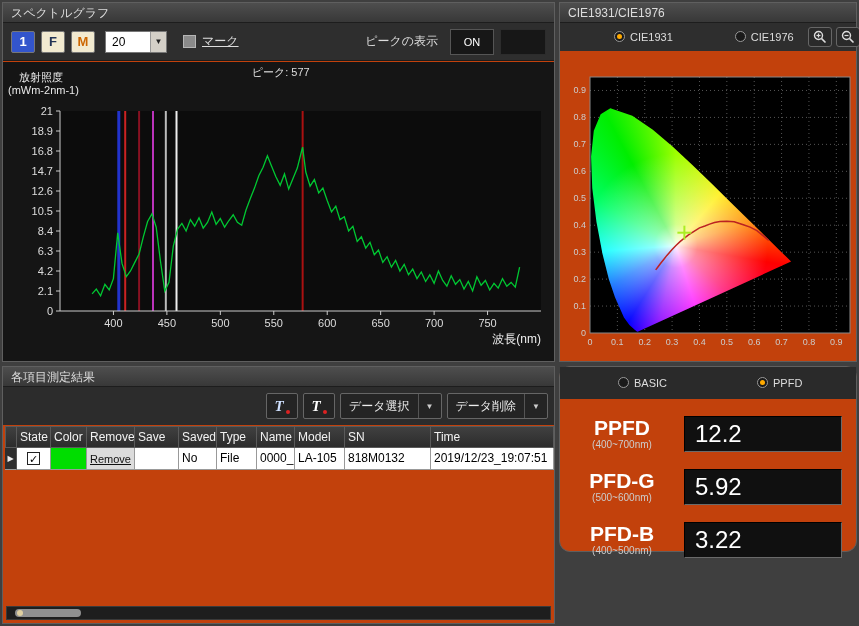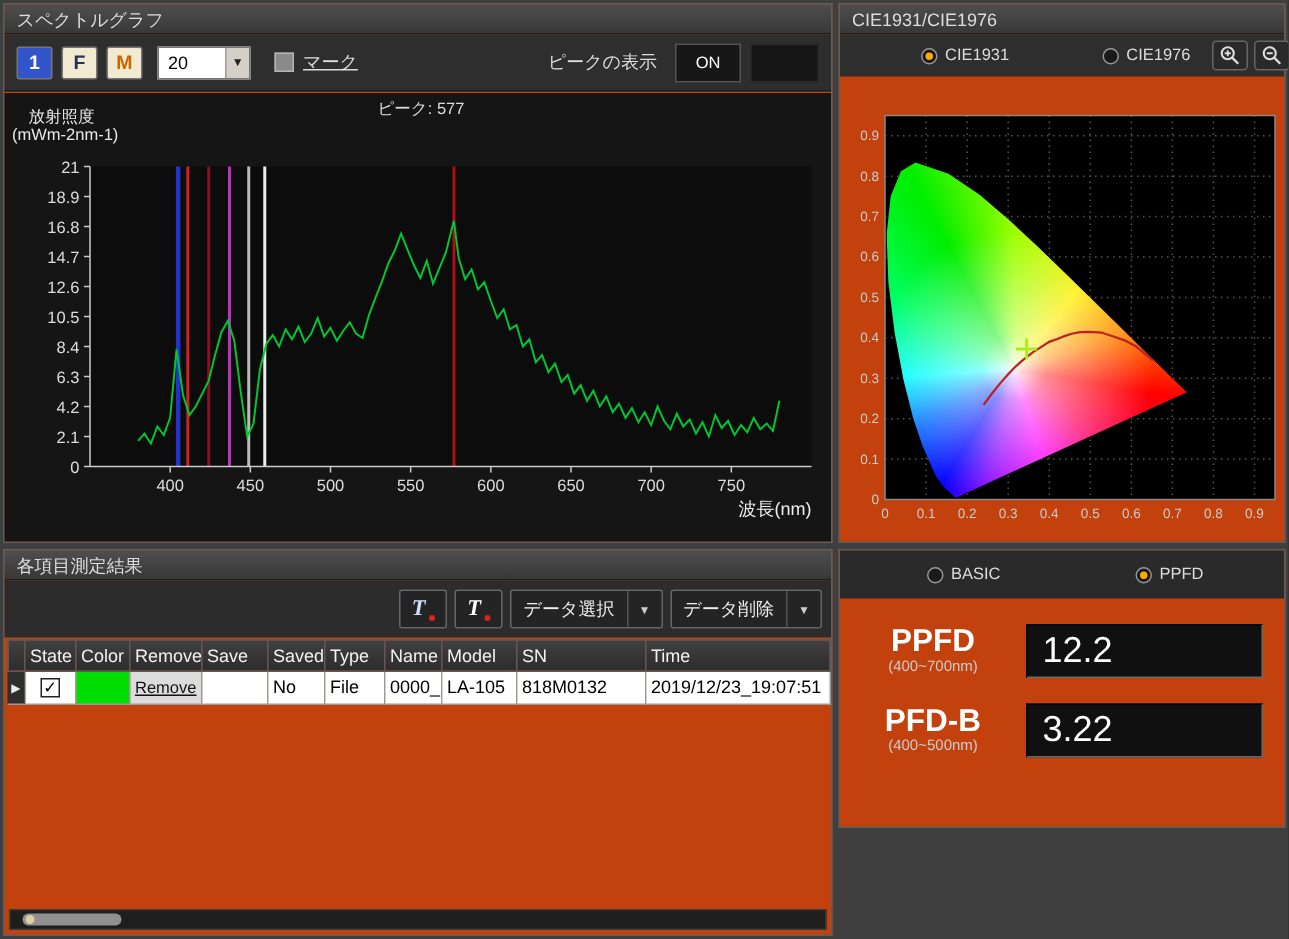--- a/index.html
+++ b/index.html
@@ -3,21 +3,21 @@
 <meta charset="utf-8">
 <style>
   * { margin:0; padding:0; box-sizing:border-box; }
   body { background:#2b2b2b; font-family:"Liberation Sans", sans-serif; }
   #app { position:relative; width:859px; height:626px; background:#3f3f3f; overflow:hidden; }
 
   .panel { position:absolute; background:#c2410c; border:1px solid #5f5f5f; }
   #spectral-panel { left:2px; top:2px; width:553px; height:360px; }
   #cie-panel      { left:559px; top:2px; width:298px; height:360px; }
   #results-panel  { left:2px; top:366px; width:553px; height:258px; }
-  #ppfd-panel     { left:559px; top:366px; width:298px; height:186px; }
+  #ppfd-panel     { left:559px; top:366px; width:298px; height:186px;border-radius:11px; }
 
   .panel-header { height:20px; line-height:20px; padding-left:8px; font-size:12px; color:#ddd;
                   background:linear-gradient(#4e4e4e,#383838); border-bottom:1px solid #1d1d1d; }
 
   
   .sp-toolbar { height:38px; display:flex; align-items:center; gap:6px; padding:0 8px;
                 background:#2e2e2e; border-bottom:1px solid #1d1d1d; }
   .icon-btn { width:24px; height:22px; border:1px solid #777; border-radius:2px; font-size:13px;
               font-weight:bold; display:flex; align-items:center; justify-content:center; cursor:pointer; }
   .ib1 { background:#3355cc; color:#fff; }
@@ -35,21 +35,21 @@
   .toggle-off { width:46px; height:26px; background:#171717; border:1px solid #2c2c2c; }
 
   .chart-region { position:absolute; left:0; top:59px; right:0; bottom:0; background:#151515; }
   .y-title { position:absolute; color:#e8e8e8; font-size:11px; }
   .yt1 { left:16px; top:8px; }
   .yt2 { left:5px; top:22px; }
   #spectrum-svg { position:absolute; left:0; top:0; }
 
   
   .cie-toolbar { height:28px; display:flex; align-items:center; padding:0 6px; gap:14px; background:#2e2e2e; }
-  .radio-item { display:inline-flex; align-items:center; gap:5px; cursor:pointer;padding-left:48px; }
+  .radio-item { display:inline-flex; align-items:flex-start; gap:5px; cursor:pointer;padding-left:48px; }
   .radio-dot { width:11px; height:11px; border-radius:50%; border:1px solid #999; background:#1a1a1a; position:relative; }
   .radio-dot.on::after { content:''; position:absolute; left:2px; top:2px; width:5px; height:5px; border-radius:50%; background:#ffaa00; }
   .radio-label { font-size:11px; color:#ddd; }
   .cie-tools { margin-left:auto; display:flex; gap:4px; align-items:center; }
   .tool-btn { width:24px; height:20px; background:#2a2a2a; border:1px solid #666; border-radius:3px;
               display:flex; align-items:center; justify-content:center; cursor:pointer; }
   .grid4 { width:4px; height:4px; background:#4da6ff; box-shadow:6px 0 #4da6ff, 0 6px #4da6ff, 6px 6px #4da6ff; margin:0 6px 6px 0; }
   .cie-coords { height:18px; line-height:18px; padding-left:8px; font-size:12px; font-weight:bold; color:#fff; white-space:pre; }
   #cie-plot { position:absolute; left:0; top:68px; width:296px; height:290px; }
   #cie-grid, #cie-overlay { position:absolute; left:0; top:0; }
@@ -355,20 +355,27 @@
     <div id="meas-rows">
         <div class="meas-row">
           <div class="meas-label">
             <div class="meas-name">PPFD</div>
             <div class="meas-range">(400~700nm)</div>
           </div>
           <div class="meas-value">12.2</div>
         </div>
         <div class="meas-row">
           <div class="meas-label">
+            <div class="meas-name">PFD-G</div>
+            <div class="meas-range">(500~600nm)</div>
+          </div>
+          <div class="meas-value">5.92</div>
+        </div>
+        <div class="meas-row">
+          <div class="meas-label">
             <div class="meas-name">PFD-B</div>
             <div class="meas-range">(400~500nm)</div>
           </div>
           <div class="meas-value">3.22</div>
         </div>
       </div>
   </section>
 
 </div>
 

